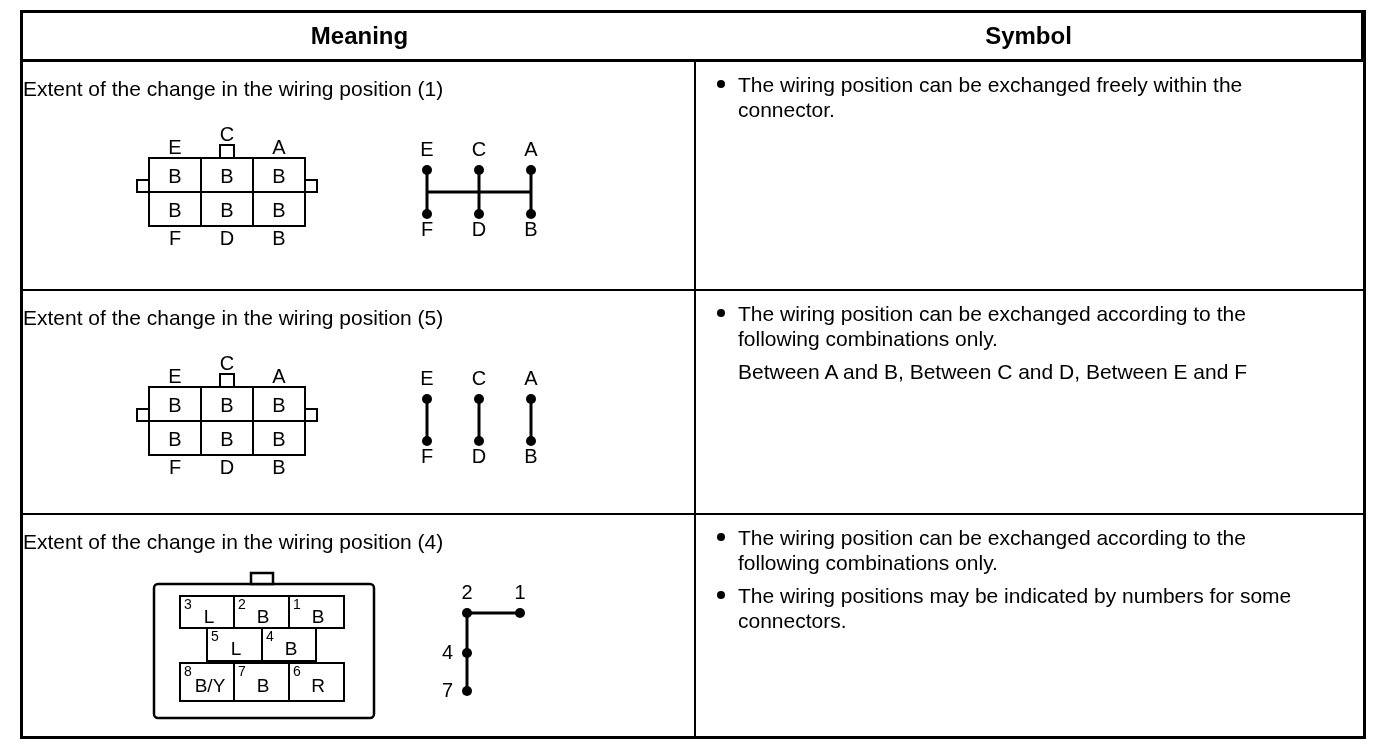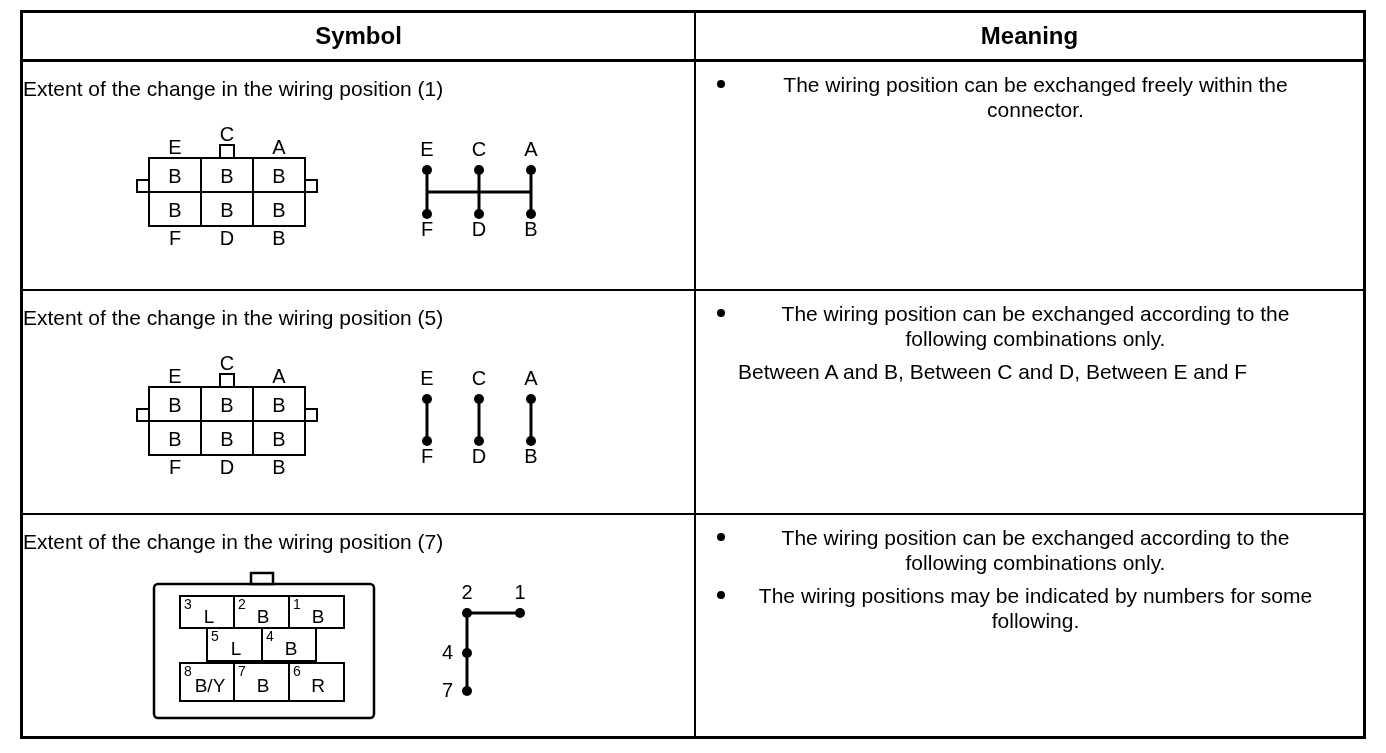--- a/index.html
+++ b/index.html
@@ -12,38 +12,38 @@
     background:#fff;
   }
   .cell{box-sizing:border-box;border-right:2px solid #000;border-bottom:2px solid #000;overflow:hidden;}
   .cell.lastcol{border-right:none;}
   .cell.lastrow{border-bottom:none;}
   .hdr{display:flex;align-items:center;justify-content:center;font-weight:bold;font-size:24px;border-bottom-width:3px;}
   .symcell{padding:14px 0 0 0;}
   .row-title{font-size:21px;line-height:26px;}
   .sym-svg{display:block;margin-top:6px;}
   text{font-family:"Liberation Sans",sans-serif;}
-  .meancell{padding:10px 20px 0 18px;font-size:21px;text-align:center;}
+  .meancell{padding:10px 20px 0 18px;font-size:21px;}
   .m-item{display:flex;align-items:flex-start;}
   .m-item + .m-item{margin-top:8px;}
   .bullet{flex:0 0 8px;width:8px;height:8px;border-radius:50%;background:#000;margin:8px 13px 0 3px;}
   .m-item.plain{padding-left:24px;}
   .mtext{max-width:595px;line-height:25px;}
 </style>
 </head>
 <body>
 
 <div class="page">
   <div class="tbl">
 
+    <div class="cell hdr lastcol">
+      <span>Meaning</span>
+    </div>
     <div class="cell hdr">
       <span>Symbol</span>
-    </div>
-    <div class="cell hdr lastcol">
-      <span>Meaning</span>
     </div>
 
     <div class="cell symcell">
       <div class="row-title">Extent of the change in the wiring position (1)</div>
       <svg class="sym-svg" width="640" height="152" viewBox="0 0 640 152">
 
         <g stroke="#000" stroke-width="2" fill="#fff">
           <rect x="126" y="50" width="156" height="68"></rect>
           <line x1="178" y1="50" x2="178" y2="118"></line>
           <line x1="230" y1="50" x2="230" y2="118"></line>
@@ -157,21 +157,21 @@
       <div class="m-item">
         <span class="bullet"></span>
         <div class="mtext">The wiring position can be exchanged according to the following combinations only.</div>
       </div>
       <div class="m-item plain">
         <div class="mtext">Between A and B, Between C and D, Between E and F</div>
       </div>
     </div>
 
     <div class="cell symcell lastrow">
-      <div class="row-title">Extent of the change in the wiring position (7)</div>
+      <div class="row-title">Extent of the change in the wiring position (4)</div>
       <svg class="sym-svg" width="640" height="165" viewBox="0 0 640 165">
 
         <g stroke="#000" stroke-width="2.5" fill="#fff">
           <rect x="131" y="23" width="220" height="134" rx="4"></rect>
           <rect x="228" y="12" width="22" height="11"></rect>
         </g>
         <g stroke="#000" stroke-width="2" fill="none">
           <rect x="157" y="35" width="54" height="32"></rect>
           <rect x="211" y="35" width="55" height="32"></rect>
           <rect x="266" y="35" width="55" height="32"></rect>
@@ -222,18 +222,18 @@
         </g>
       </svg>
     </div>
     <div class="cell meancell lastcol lastrow">
       <div class="m-item">
         <span class="bullet"></span>
         <div class="mtext">The wiring position can be exchanged according to the following combinations only.</div>
       </div>
       <div class="m-item">
         <span class="bullet"></span>
-        <div class="mtext">The wiring positions may be indicated by numbers for some following.</div>
+        <div class="mtext">The wiring positions may be indicated by numbers for some connectors.</div>
       </div>
     </div>
 
   </div>
 </div>
 
 </body></html>

